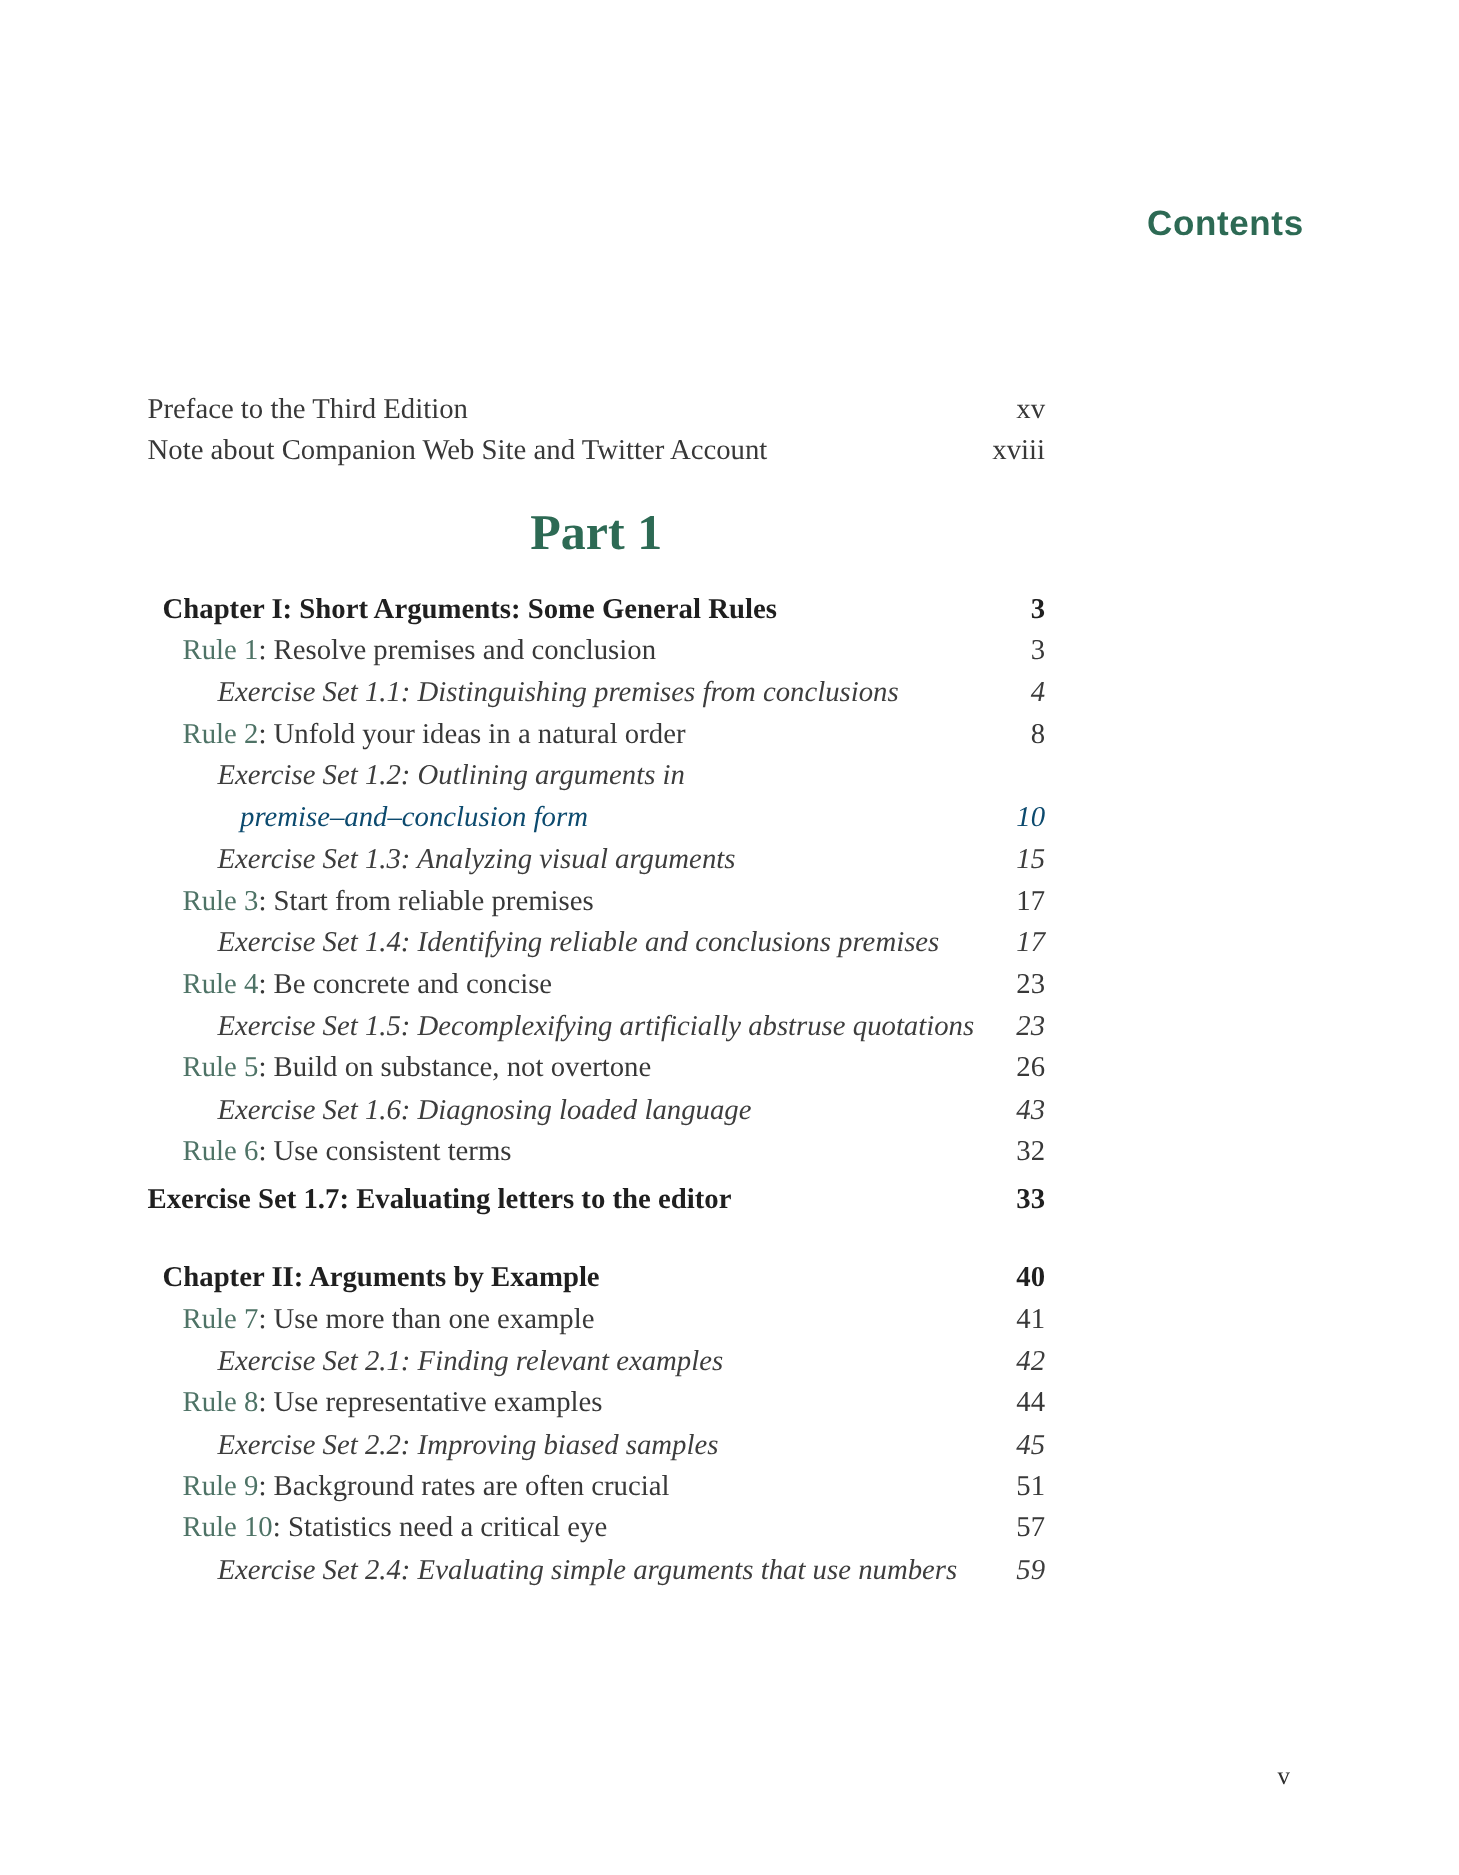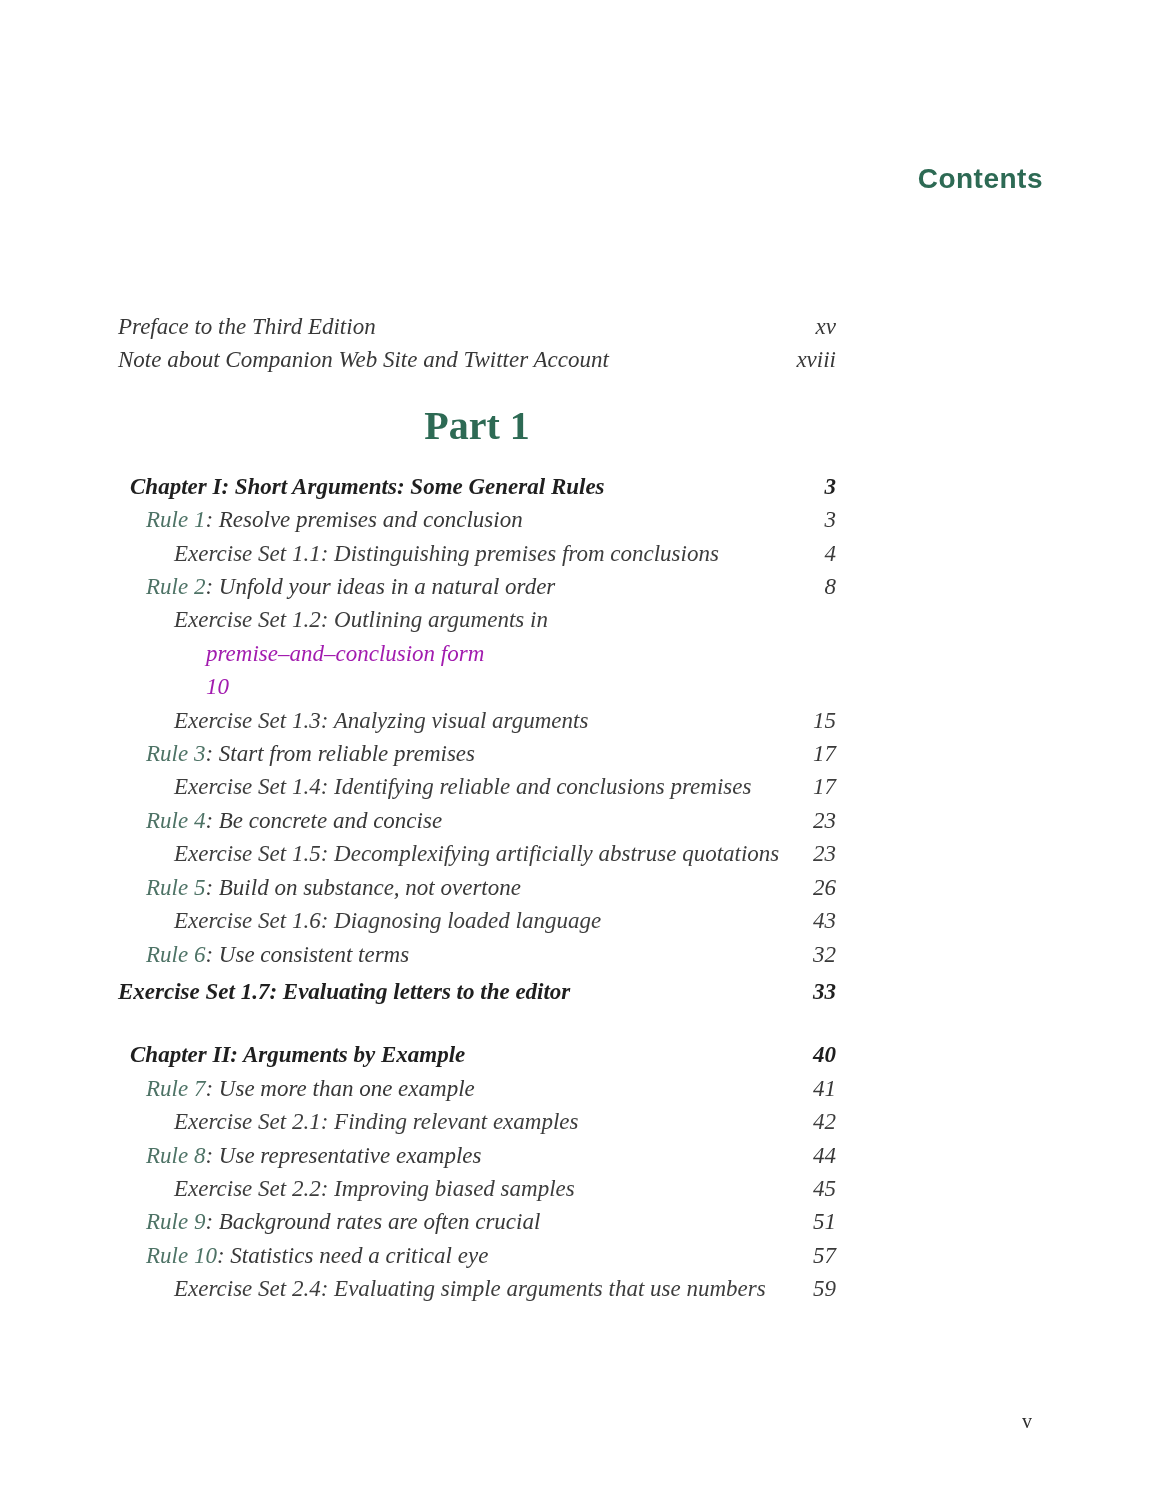--- a/index.html
+++ b/index.html
@@ -26,38 +26,37 @@
   .toc {
     position: absolute;
     left: 118px; top: 310px;
     width: 718px;
   }
   .row {
     display: flex;
     align-items: baseline;
     font-size: 23px;
     line-height: 33.4px;
-    font-style: italic;
   }
   .row .label { flex: 1; }
   .row .page-num { margin-left: 14px; white-space: nowrap; text-align: right; }
   .front-matter .bold { font-weight: bold; color: #1f1f1f; }
   .front-matter .row.intro-gap { margin-top: 28px; }
   .part-heading {
     text-align: center;
     font-size: 40px;
     font-weight: bold;
     margin-top: 25px;
     margin-bottom: 21px;
   }
   .section + .section { margin-top: 30px; }
   .row.chapter { font-weight: bold; color: #1f1f1f; margin-left: 12px; }
   .row.rule { padding-left: 28px; }
   .row.exercise { padding-left: 56px; font-style: italic; color: #3d3d3d; }
-  .row.exercise-cont { padding-left: 74px; font-style: italic; color: #a21caf; flex-direction: column; }
+  .row.exercise-cont { padding-left: 74px; font-style: italic; color: #0c4a6e; }
   .row.exercise-major { font-weight: bold; color: #1f1f1f; margin-top: 4px; }
   .folio {
     position: absolute;
     top: 1410px; left: 1022px;
     font-size: 20px;
     color: #2f2f2f;
   }
 </style>
 </head>
 <body>

